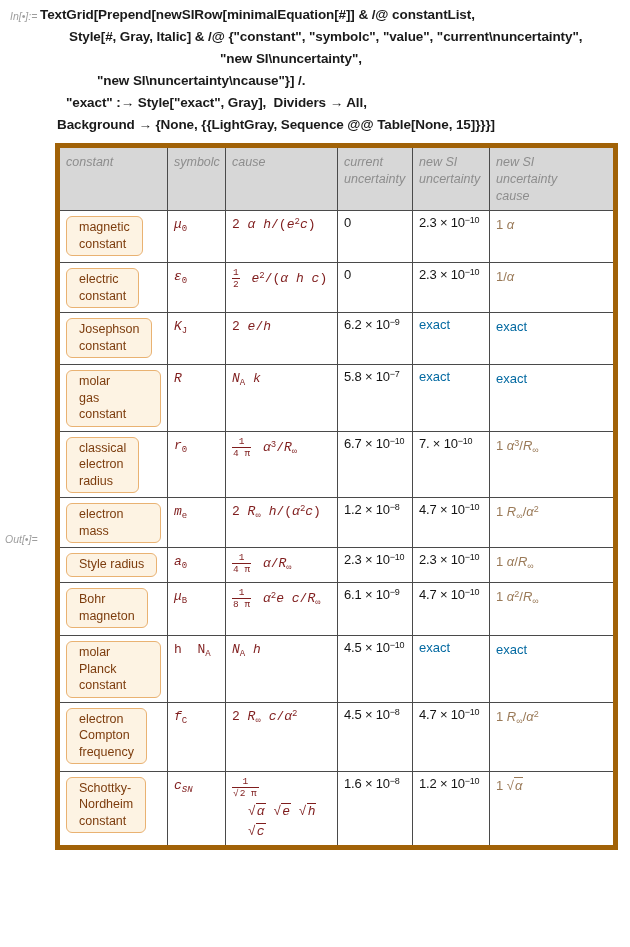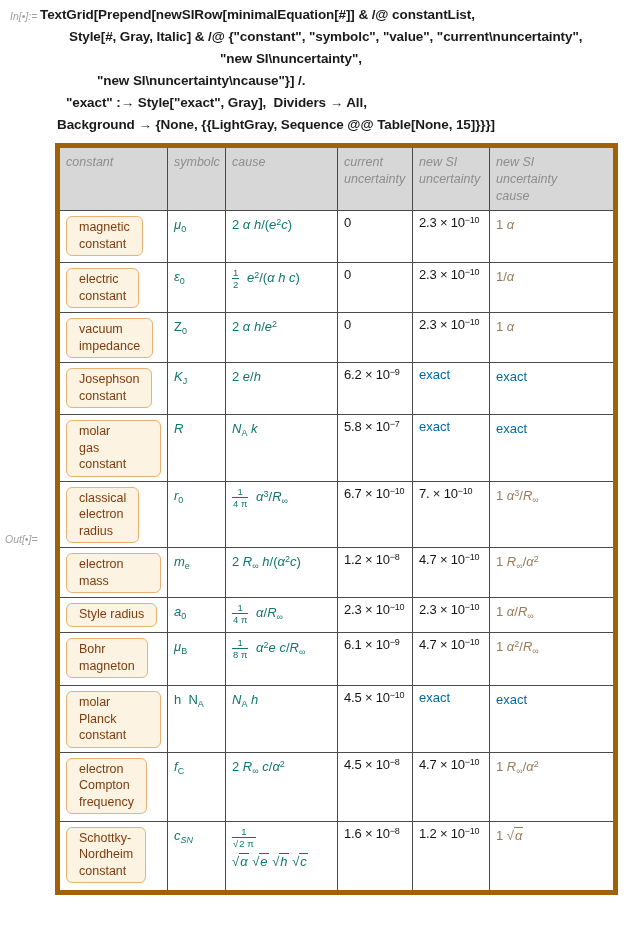--- a/index.html
+++ b/index.html
@@ -38,34 +38,34 @@
   }
   #grid th {
     background:#d7d7d7; color:#8d8d8d; font-style:italic; font-weight:normal;
     font-size:12.5px; line-height:1.35; padding-top:6px;
   }
   .pill {
     display:inline-block; background:#fdf3e3; border:1px solid #e9b272;
     border-radius:6px; padding:2px 12px 3px; color:#7c3c0d;
     font-size:12.5px; line-height:1.32; margin-top:1px; cursor:pointer;
   }
-  .formula { color:#0f766e; font-size:12.5px; line-height:1.5; }
+  .formula { color:#7f1d1d; font-size:12.5px; line-height:1.5;font-family:Liberation Mono, monospace; }
   .cause   { color:#9a7a58; font-size:12.5px; line-height:1.5; }
   .num     { color:#141414; font-size:12.5px; letter-spacing:-0.2px; }
   .ex      { color:#0369a1; font-style:normal; letter-spacing:0; }
   #grid sub { font-size:9px;  vertical-align:-3px; }
   #grid sup { font-size:9px;  vertical-align:4px;  }
   .fr {
     display:inline-flex; flex-direction:column; align-items:center;
     font-size:9.5px; line-height:1.2; vertical-align:middle;
     margin-right:4px; text-align:center;
   }
   .fr .de { border-top:1px solid currentColor; padding:0 1px; }
   .ov  { border-top:1px solid currentColor; padding:0 1px; }
-  .ind { display:inline-block; margin-top:3px; }
+  .ind { margin-left:16px; display:inline-block; margin-top:3px; }
   i { font-style:italic; }
 </style>
 </head>
 <body>
 
 <div id="page">
 
   <span id="in-label" class="cell-label">In[•]:=</span>
 
   <div>
@@ -109,28 +109,20 @@
       <td><span class="pill">electric<br>constant</span></td>
       <td class="formula"><i>ε</i><sub>0</sub></td>
       <td class="formula"><span class="fr">
               <span>1</span>
               <span class="de">2</span>
             </span> <i>e</i><sup>2</sup>/(<i>α</i> <i>h</i> <i>c</i>)</td>
       <td class="num">0</td>
       <td class="num">2.3 × 10<sup>−10</sup></td>
       <td class="cause">1/<i>α</i></td>
     </tr>
-    <tr style="height:50px">
-      <td><span class="pill">vacuum<br>impedance</span></td>
-      <td class="formula">Z<sub>0</sub></td>
-      <td class="formula">2 <i>α</i> <i>h</i>/<i>e</i><sup>2</sup></td>
-      <td class="num">0</td>
-      <td class="num">2.3 × 10<sup>−10</sup></td>
-      <td class="cause">1 <i>α</i></td>
-    </tr>
     <tr style="height:52px">
       <td><span class="pill">Josephson<br>constant</span></td>
       <td class="formula"><i>K</i><sub>J</sub></td>
       <td class="formula">2 <i>e</i>/<i>h</i></td>
       <td class="num">6.2 × 10<sup>−9</sup></td>
       <td class="num"><span class="ex">exact</span></td>
       <td class="cause"><span class="ex">exact</span></td>
     </tr>
     <tr style="height:51px">
       <td><span class="pill">molar<br>gas constant</span></td>

